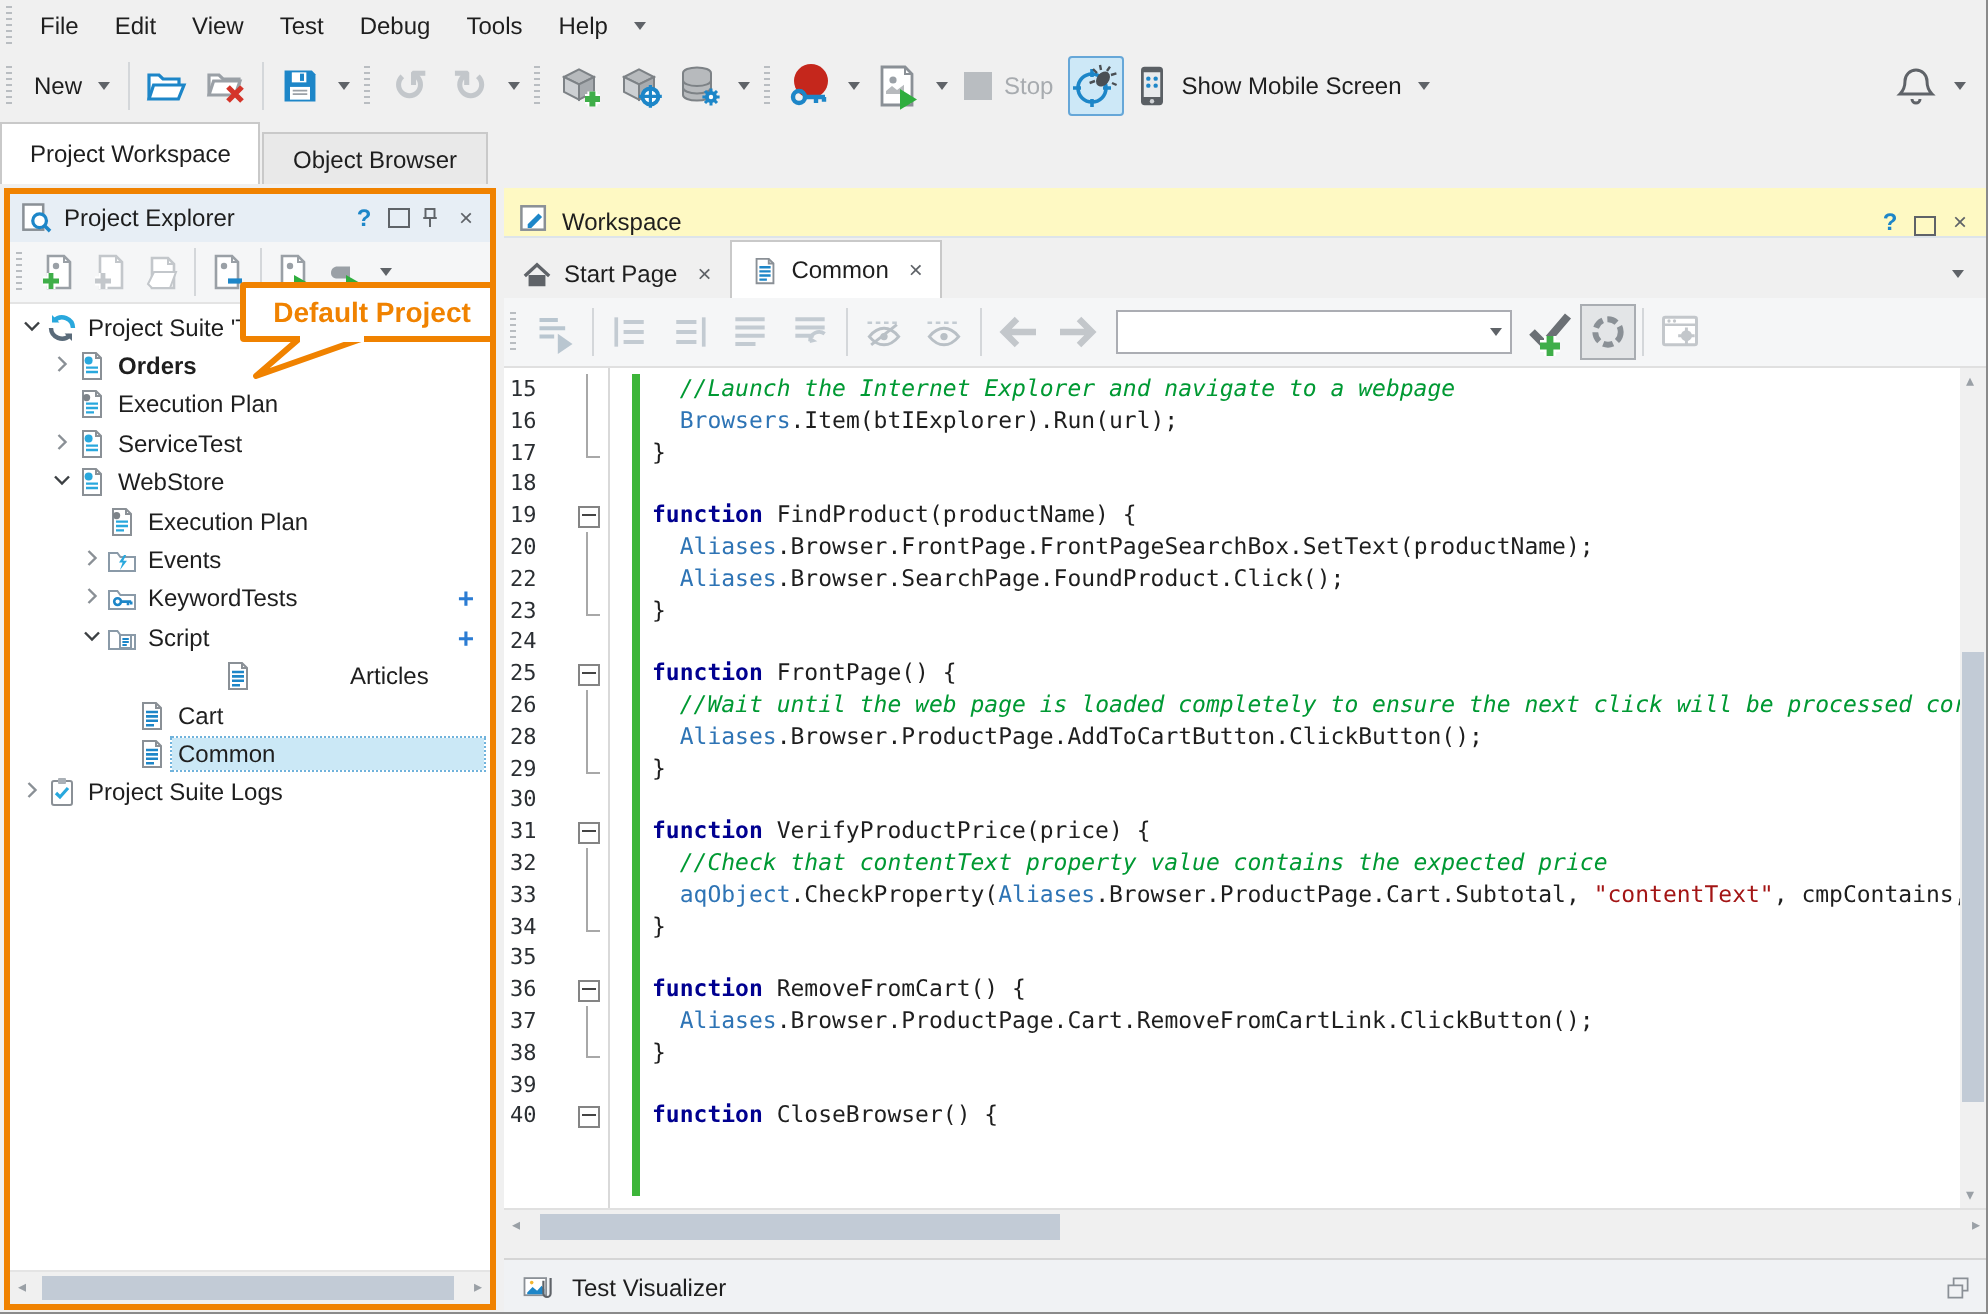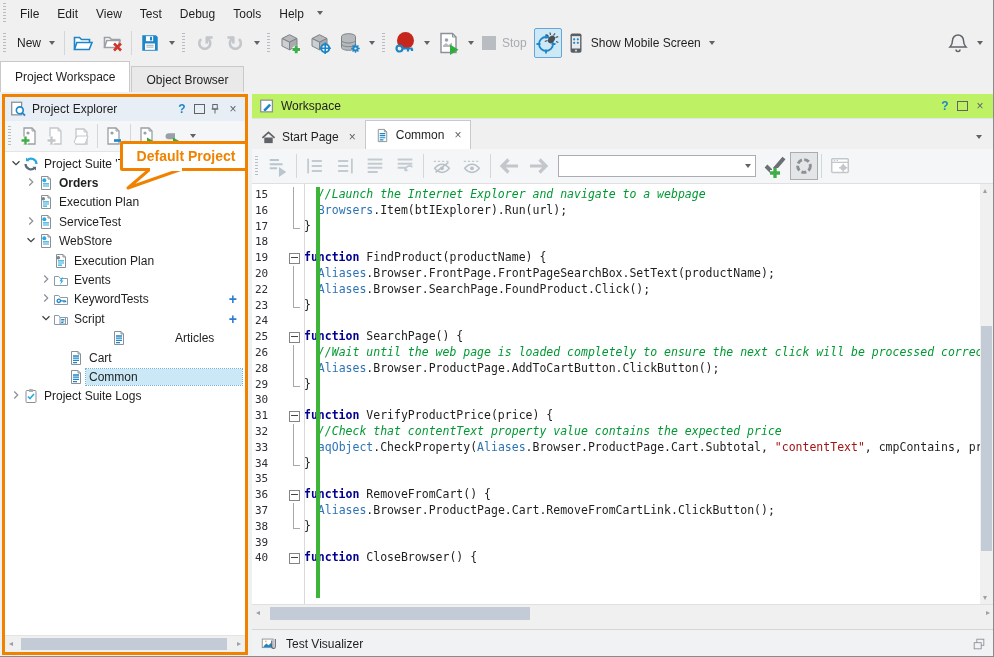--- a/index.html
+++ b/index.html
@@ -44,21 +44,21 @@
   .tplus{margin-left:auto;margin-right:8px;color:#2B7CD3;font-weight:bold;font-size:14px;}
   .lp-hscroll{height:16px;background:#f0f0f0;position:relative;flex:0 0 auto;border-top:1px solid #e4e4e4;}
   .scroll-thumb{position:absolute;background:#c2cbd6;}
   .arr{position:absolute;font-size:8px;color:#9aa0a6;top:3px;}
   
   .callout{position:absolute;left:115px;top:44px;width:126px;height:24px;background:#fff;border:3px solid #F08200;border-radius:2px;z-index:6;display:flex;align-items:center;justify-content:center;}
   .callout-text{color:#F08200;font-size:14px;font-weight:bold;white-space:nowrap;}
   .callout-tail{position:absolute;left:115px;top:71px;z-index:6;}
   
   .right-panel{position:absolute;left:252px;top:94px;width:742px;height:563px;display:flex;flex-direction:column;background:#f0f0f0;}
-  .ws-header{height:24px;background:#bef264;display:flex;align-items:center;padding:0 6px;border-bottom:1px solid #dde4ea;}
+  .ws-header{height:24px;background:#fef9c3;display:flex;align-items:flex-end;padding:0 6px;border-bottom:1px solid #dde4ea;}
   .ed-tabs{height:30px;display:flex;align-items:flex-end;background:#f0f0f0;position:relative;text-align:right;}
   .ed-tab{display:flex;align-items:center;gap:6px;font-size:12px;height:24px;padding:0 9px;color:#1e1e1e;background:#f0f0f0;}
   .ed-tab.active{background:#fff;border:1px solid #c9c9c9;border-bottom:none;height:28px;}
   .ed-tab .x{color:#5f6368;font-size:12px;margin-left:4px;}
   .ed-tabs .caret{position:absolute;right:8px;bottom:10px;}
   .ed-toolbar{height:34px;display:flex;align-items:center;background:#f5f6f7;border-bottom:1px solid #e0e0e0;}
   .combo{width:196px;height:20px;background:#fff;border:1px solid #abadb3;display:flex;align-items:center;margin:0 4px;}
   .combo input{flex:1;border:none;outline:none;height:16px;font-size:12px;padding:0 4px;background:transparent;}
   .combo .cbtn{width:15px;height:18px;display:flex;align-items:center;justify-content:center;}
   .press-btn{width:26px;height:26px;background:#e3e5e7;border:1px solid #a9adb2;display:flex;align-items:center;justify-content:center;}
@@ -67,21 +67,21 @@
   .code-area{position:absolute;left:0;top:0;right:13px;bottom:0;overflow:hidden;padding-top:3px;}
   .gutter-line{position:absolute;left:52px;top:0;bottom:0;width:1px;background:#d9d9d9;}
   .changebar{position:absolute;left:64px;top:3px;height:411px;width:4px;background:#3db539;}
   .cl{display:flex;height:15.8px;line-height:15.8px;font-family:"DejaVu Sans Mono","Liberation Mono",monospace;font-size:11.5px;white-space:pre;}
   .cl .num{width:34px;padding-left:3px;color:#2b2f33;font-size:11px;font-family:"DejaVu Sans Mono",monospace;flex:0 0 auto;box-sizing:border-box;}
   .cl .fold{width:18px;position:relative;flex:0 0 auto;}
   .fbox{position:absolute;left:3px;top:3px;width:9px;height:9px;border:1px solid #848484;background:#fff;}
   .fminus{position:absolute;left:1px;top:3px;width:7px;height:1px;background:#444;}
   .fmid{position:absolute;left:7px;top:0;bottom:0;width:1px;background:#a8a8a8;}
   .fend{position:absolute;left:7px;top:0;height:9px;width:6px;border-left:1px solid #a8a8a8;border-bottom:1px solid #a8a8a8;}
-  .ctext{}
+  .ctext{padding-left:22px;}
   .tk-t{color:#1e1e1e;}
   .tk-k{color:#000090;font-weight:bold;}
   .tk-b{color:#2E74B5;}
   .tk-c{color:#009933;font-style:italic;}
   .tk-s{color:#A31515;}
   .vscroll{position:absolute;right:0;top:0;bottom:0;width:13px;background:#f0f0f0;}
   .vscroll .scroll-thumb{left:1px;right:1px;top:142px;height:225px;}
   .rp-hscroll{height:17px;background:#f0f0f0;position:relative;border-top:1px solid #e0e0e0;}
   .rp-hscroll .scroll-thumb{left:18px;width:260px;top:2px;height:13px;}
   .lp-hscroll .scroll-thumb{left:16px;width:206px;top:2px;height:12px;}
@@ -662,21 +662,21 @@
         <div class="changebar"></div>
       <div class="cl"><span class="num">15</span><span class="fold"><span class="fmid"></span></span><span class="ctext"><span class="tk-t">  </span><span class="tk-c">//Launch the Internet Explorer and navigate to a webpage</span></span></div>
           <div class="cl"><span class="num">16</span><span class="fold"><span class="fmid"></span></span><span class="ctext"><span class="tk-t">  </span><span class="tk-b">Browsers</span><span class="tk-t">.Item(btIExplorer).Run(url);</span></span></div>
           <div class="cl"><span class="num">17</span><span class="fold"><span class="fend"></span></span><span class="ctext"><span class="tk-t">}</span></span></div>
           <div class="cl"><span class="num">18</span><span class="fold"></span><span class="ctext"></span></div>
           <div class="cl"><span class="num">19</span><span class="fold"><span class="fbox"><span class="fminus"></span></span></span><span class="ctext"><span class="tk-k">function</span><span class="tk-t"> FindProduct(productName) {</span></span></div>
           <div class="cl"><span class="num">20</span><span class="fold"><span class="fmid"></span></span><span class="ctext"><span class="tk-t">  </span><span class="tk-b">Aliases</span><span class="tk-t">.Browser.FrontPage.FrontPageSearchBox.SetText(productName);</span></span></div>
           <div class="cl"><span class="num">22</span><span class="fold"><span class="fmid"></span></span><span class="ctext"><span class="tk-t">  </span><span class="tk-b">Aliases</span><span class="tk-t">.Browser.SearchPage.FoundProduct.Click();</span></span></div>
           <div class="cl"><span class="num">23</span><span class="fold"><span class="fend"></span></span><span class="ctext"><span class="tk-t">}</span></span></div>
           <div class="cl"><span class="num">24</span><span class="fold"></span><span class="ctext"></span></div>
-          <div class="cl"><span class="num">25</span><span class="fold"><span class="fbox"><span class="fminus"></span></span></span><span class="ctext"><span class="tk-k">function</span><span class="tk-t"> SearchPage() {</span></span></div>
+          <div class="cl"><span class="num">25</span><span class="fold"><span class="fbox"><span class="fminus"></span></span></span><span class="ctext"><span class="tk-k">function</span><span class="tk-t"> FrontPage() {</span></span></div>
           <div class="cl"><span class="num">26</span><span class="fold"><span class="fmid"></span></span><span class="ctext"><span class="tk-t">  </span><span class="tk-c">//Wait until the web page is loaded completely to ensure the next click will be processed correctly</span></span></div>
           <div class="cl"><span class="num">28</span><span class="fold"><span class="fmid"></span></span><span class="ctext"><span class="tk-t">  </span><span class="tk-b">Aliases</span><span class="tk-t">.Browser.ProductPage.AddToCartButton.ClickButton();</span></span></div>
           <div class="cl"><span class="num">29</span><span class="fold"><span class="fend"></span></span><span class="ctext"><span class="tk-t">}</span></span></div>
           <div class="cl"><span class="num">30</span><span class="fold"></span><span class="ctext"></span></div>
           <div class="cl"><span class="num">31</span><span class="fold"><span class="fbox"><span class="fminus"></span></span></span><span class="ctext"><span class="tk-k">function</span><span class="tk-t"> VerifyProductPrice(price) {</span></span></div>
           <div class="cl"><span class="num">32</span><span class="fold"><span class="fmid"></span></span><span class="ctext"><span class="tk-t">  </span><span class="tk-c">//Check that contentText property value contains the expected price</span></span></div>
           <div class="cl"><span class="num">33</span><span class="fold"><span class="fmid"></span></span><span class="ctext"><span class="tk-t">  </span><span class="tk-b">aqObject</span><span class="tk-t">.CheckProperty(</span><span class="tk-b">Aliases</span><span class="tk-t">.Browser.ProductPage.Cart.Subtotal, </span><span class="tk-s">"contentText"</span><span class="tk-t">, cmpContains, price);</span></span></div>
           <div class="cl"><span class="num">34</span><span class="fold"><span class="fend"></span></span><span class="ctext"><span class="tk-t">}</span></span></div>
           <div class="cl"><span class="num">35</span><span class="fold"></span><span class="ctext"></span></div>
           <div class="cl"><span class="num">36</span><span class="fold"><span class="fbox"><span class="fminus"></span></span></span><span class="ctext"><span class="tk-k">function</span><span class="tk-t"> RemoveFromCart() {</span></span></div>

